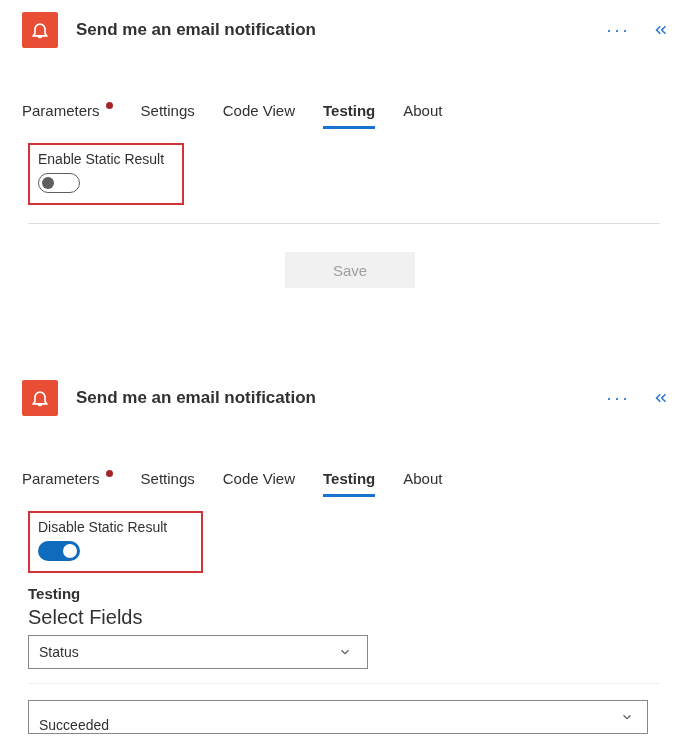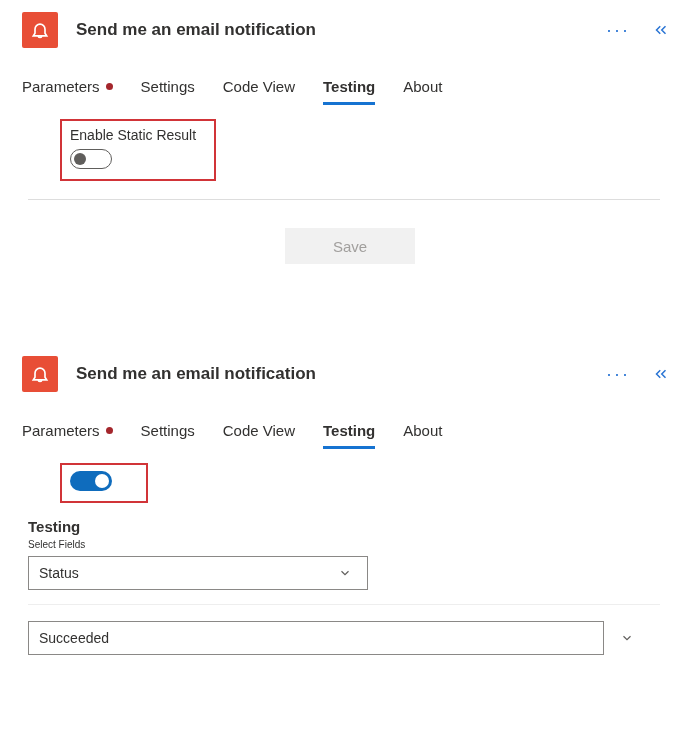--- a/index.html
+++ b/index.html
@@ -53,22 +53,22 @@
     gap: 28px;
     padding: 12px 22px 0 22px;
     font-size: 15px;
     color: #323130;
   }
   .tab {
     padding: 6px 0 10px 0;
     cursor: pointer;
     position: relative;
     display: flex;
-    align-items: center;
     gap: 6px;
+    margin-top: 24px;
   }
   .tab.active {
     font-weight: 600;
   }
   .tab.active::after {
     content: "";
     position: absolute;
     left: 0; right: 0; bottom: 0;
     height: 3px;
     background: #1673d1;
@@ -79,21 +79,20 @@
     background: #a4262c;
     display: inline-block;
   }
   .body {
     padding: 14px 28px 0 28px;
   }
   .highlight-box {
     border: 2px solid #d13438;
     padding: 6px 18px 10px 8px;
     display: inline-block;
-    margin-left: 32px;
   }
   .toggle-label {
     font-size: 14px;
     color: #323130;
     margin-bottom: 6px;
   }
   .toggle {
     width: 42px;
     height: 20px;
     border-radius: 12px;
@@ -153,40 +152,40 @@
   }
   .spacer {
     height: 50px;
   }
   .section-heading {
     font-weight: 700;
     font-size: 15px;
     margin: 12px 0 4px 0;
   }
   .field-label {
-    font-size: 10px;
+    font-size: 20px;
     margin: 4px 0 6px 0;
   }
   .req { color: #a4262c; margin-left: 2px; }
   .select-wrap {
     position: relative;
     margin-bottom: 14px;
   }
   .select {
     width: 340px;
     height: 34px;
     border: 1px solid #8a8886;
     background: #fff;
     padding: 0 30px 0 10px;
     font-size: 14px;
     display: flex;
     align-items: center;
     cursor: pointer;
   }
-  .select.full { width: 576px; }
+  .select.full { width: 620px; align-items: flex-end; }
   .chevron {
     position: absolute;
     top: 50%;
     transform: translateY(-50%);
     pointer-events: none;
   }
   .select-wrap.med .chevron { left: 310px; }
   .select-wrap.full .chevron { left: 592px; }
   .thin-divider {
     margin: 10px 0 16px 0;
@@ -290,20 +289,21 @@
     <div class="tab active">
       <span>Testing</span>
     </div>
     <div class="tab">
       <span>About</span>
     </div>
   </div>
 
   <div class="body">
     <div class="highlight-box" style="padding-right:34px;">
+      <div class="toggle-label">Disable Static Result</div>
       <div class="toggle on">
         <div class="knob"></div>
       </div>
     </div>
 
     <div class="section-heading">Testing</div>
     <div class="field-label">Select Fields</div>
     <div class="select-wrap med">
       <div class="select">
         <span>Status</span>

